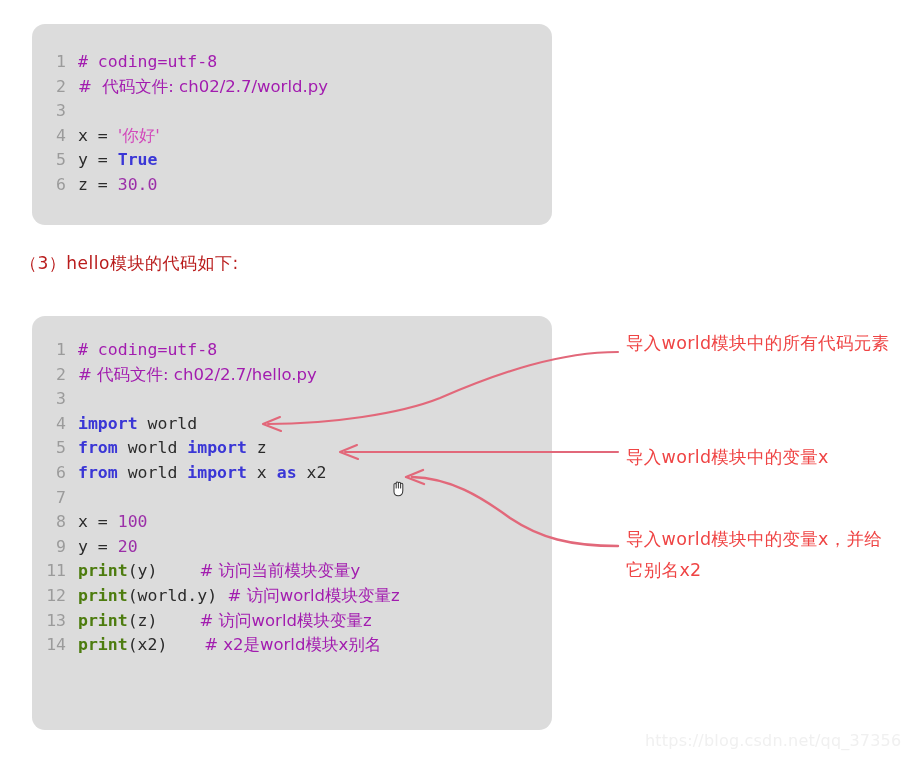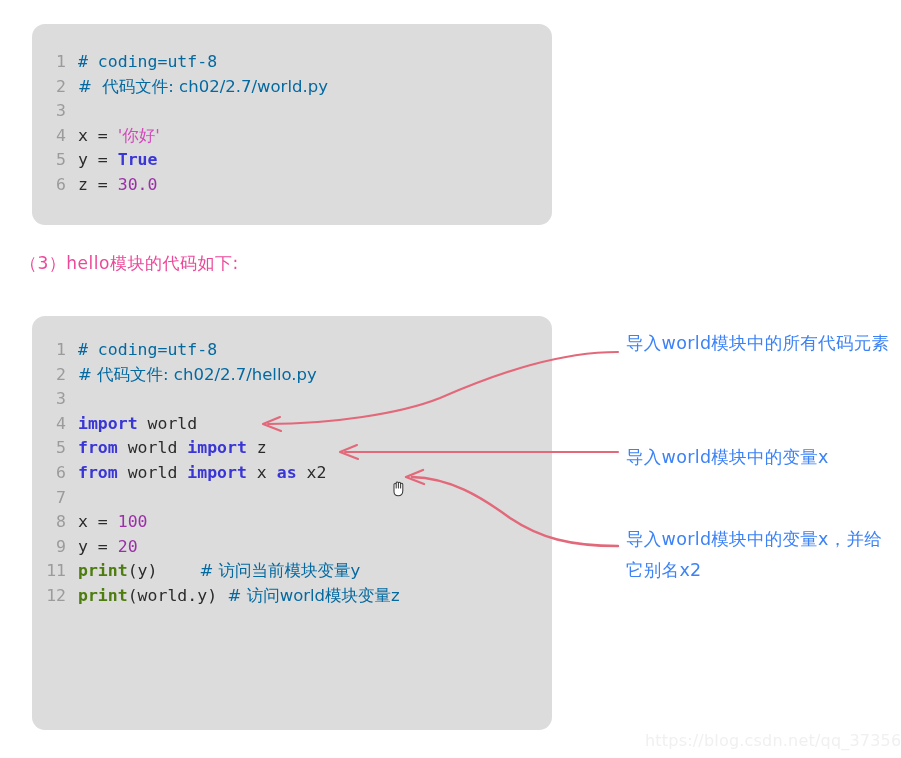--- a/index.html
+++ b/index.html
@@ -59,46 +59,46 @@
     font-size: 16.5px;
     user-select: none;
   }
   .code-text {
     flex: 1;
     color: #2b2b2b;
     white-space: pre;
   }
 
   
-  .tok-comment { color: #0369a1; }
+  .tok-comment { color: #a21caf; }
   .tok-keyword { color: #3a36d6; font-weight: 600; }
   .tok-string  { color: #d24bbb; }
   .tok-number  { color: #9b2fa8; }
   .tok-plain   { color: #2b2b2b; }
   .tok-builtin { color: #3a36d6; font-weight: 600; }
   .tok-func    { color: #4d7c0f; font-weight: 600; }
 
   .cjk { font-family: "DejaVu Sans", "Liberation Sans", sans-serif; }
 
   
   #caption-hello-module {
     position: absolute;
     left: 20px;
     top: 252px;
     font-size: 17px;
-    color: #ec4899;
+    color: #b91c1c;
     letter-spacing: 0.5px;
     font-family: "DejaVu Sans", "Liberation Sans", sans-serif;
   }
 
   
   .annotation {
     position: absolute;
     font-size: 17.5px;
-    color: #3b82f6;
+    color: #ef4444;
     line-height: 31px;
     font-family: "DejaVu Sans", "Liberation Sans", sans-serif;
     letter-spacing: 0.3px;
   }
   #annotation-import-all   { left: 626px; top: 328px; width: 265px; }
   #annotation-import-z     { left: 626px; top: 442px; width: 265px; }
   #annotation-import-alias { left: 626px; top: 524px; width: 265px; }
 
   
   #arrow-overlay {
@@ -148,20 +148,22 @@
     <div class="code-line"><span class="ln">2</span><span class="code-text"><span class="tok-comment cjk"># 代码文件: ch02/2.7/hello.py</span></span></div>
     <div class="code-line"><span class="ln">3</span><span class="code-text"><span class="tok-plain"></span></span></div>
     <div class="code-line"><span class="ln">4</span><span class="code-text"><span class="tok-keyword">import</span><span class="tok-plain"> world</span></span></div>
     <div class="code-line"><span class="ln">5</span><span class="code-text"><span class="tok-keyword">from</span><span class="tok-plain"> world </span><span class="tok-keyword">import</span><span class="tok-plain"> z</span></span></div>
     <div class="code-line"><span class="ln">6</span><span class="code-text"><span class="tok-keyword">from</span><span class="tok-plain"> world </span><span class="tok-keyword">import</span><span class="tok-plain"> x </span><span class="tok-keyword">as</span><span class="tok-plain"> x2</span></span></div>
     <div class="code-line"><span class="ln">7</span><span class="code-text"><span class="tok-plain"></span></span></div>
     <div class="code-line"><span class="ln">8</span><span class="code-text"><span class="tok-plain">x = </span><span class="tok-number">100</span></span></div>
     <div class="code-line"><span class="ln">9</span><span class="code-text"><span class="tok-plain">y = </span><span class="tok-number">20</span></span></div>
     <div class="code-line"><span class="ln">11</span><span class="code-text"><span class="tok-func">print</span><span class="tok-plain">(y)</span><span class="tok-comment cjk">        # 访问当前模块变量y</span></span></div>
     <div class="code-line"><span class="ln">12</span><span class="code-text"><span class="tok-func">print</span><span class="tok-plain">(world.y)</span><span class="tok-comment cjk">  # 访问world模块变量z</span></span></div>
+    <div class="code-line"><span class="ln">13</span><span class="code-text"><span class="tok-func">print</span><span class="tok-plain">(z)</span><span class="tok-comment cjk">        # 访问world模块变量z</span></span></div>
+    <div class="code-line"><span class="ln">14</span><span class="code-text"><span class="tok-func">print</span><span class="tok-plain">(x2)</span><span class="tok-comment cjk">       # x2是world模块x别名</span></span></div>
   </div>
 
 <div class="annotation" id="annotation-import-all">导入world模块中的所有代码元素</div>
 <div class="annotation" id="annotation-import-z">导入world模块中的变量x</div>
 <div class="annotation" id="annotation-import-alias">导入world模块中的变量x，并给它别名x2</div>
 
 <svg id="arrow-overlay" viewBox="0 0 901 758" xmlns="http://www.w3.org/2000/svg">
 
   <g>
     <path d="M 618 352 C 560 352 500 372 440 398 C 400 414 330 424 268 424" stroke="#e2687a" stroke-width="2.1" fill="none" stroke-linecap="round"></path>

